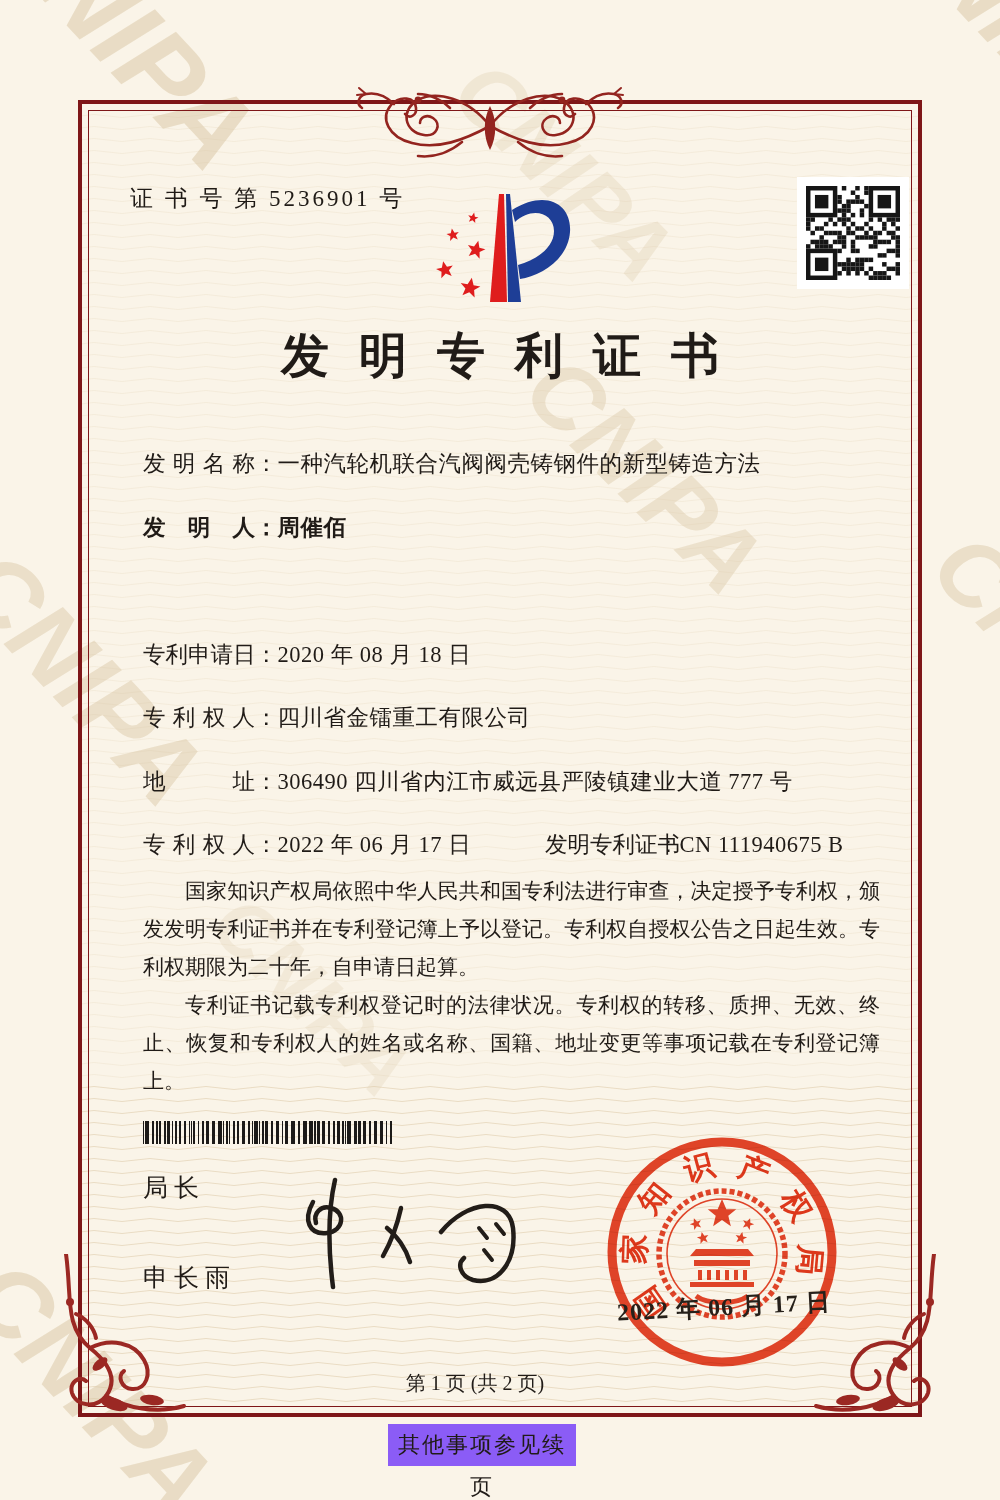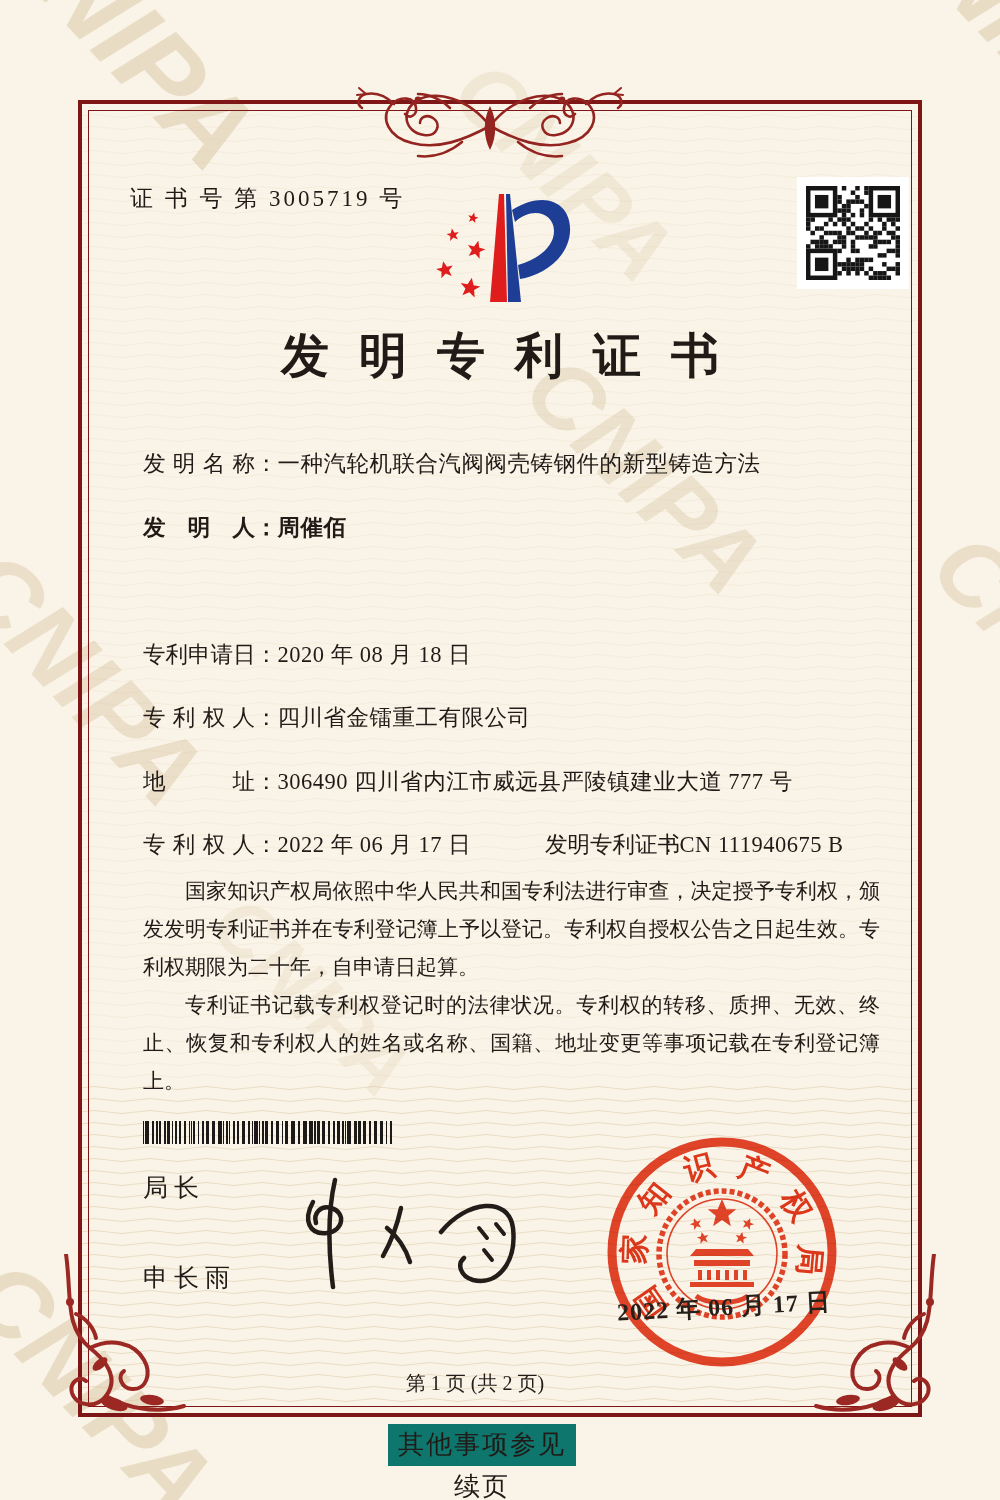--- a/index.html
+++ b/index.html
@@ -34,22 +34,22 @@
   .director-title{left:143px;top:1152px;font-size:25px;letter-spacing:6px;margin-top:19px;}
   .director-name{left:143px;top:1261px;font-size:25px;letter-spacing:6px;}
   .signature{left:283px;top:1172px;}
   .seal-box{position:absolute;left:602px;top:1132px;width:240px;height:240px;z-index:5;
             mix-blend-mode:multiply;}
   .seal-char{position:absolute;font-size:30px;font-weight:bold;color:var(--seal);
              transform-origin:center;}
   .seal-date{position:absolute;left:604px;top:1291px;width:240px;text-align:center;z-index:6;
              font-size:24px;color:#26201a;transform:rotate(-3deg);letter-spacing:1px;font-weight:bold;}
   .page-info{left:375px;top:1370px;width:200px;text-align:center;font-size:20px;}
-  .footer-note{position:absolute;left:388px;top:1424px;width:188px;height:42px;background:#0f766e;
-             z-index:6;font-size:26px;line-height:42px;text-align:center;letter-spacing:2px;}
+  .footer-note{position:absolute;left:388px;top:1424px;width:188px;height:42px;background:#8b5cf6;
+             z-index:6;font-size:22px;line-height:42px;text-align:center;letter-spacing:2px;}
   .qr-pad{position:absolute;left:797px;top:177px;width:112px;height:112px;background:#fff;z-index:4;}
   .qr-pad svg{position:absolute;left:9px;top:9px;}
 </style>
 </head>
 <body>
 
 <div class="page">
 
   <svg id="waves" class="layer" width="1000" height="1500">
       <path d="M80 116 q14 -3 28 0 q14 3 28 0 q14 -3 28 0 q14 3 28 0 q14 -3 28 0 q14 3 28 0 q14 -3 28 0 q14 3 28 0 q14 -3 28 0 q14 3 28 0 q14 -3 28 0 q14 3 28 0 q14 -3 28 0 q14 3 28 0 q14 -3 28 0 q14 3 28 0 q14 -3 28 0 q14 3 28 0 q14 -3 28 0 q14 3 28 0 q14 -3 28 0 q14 3 28 0 q14 -3 28 0 q14 3 28 0 q14 -3 28 0 q14 3 28 0 q14 -3 28 0 q14 3 28 0 q14 -3 28 0 q14 3 28 0" fill="none" stroke="#dcc8a6" stroke-opacity="0.2" stroke-width="1"></path>
@@ -207,21 +207,21 @@
       <path d="M34,94 C54,84 78,88 88,106 C96,120 90,136 76,135 C65,134 61,122 68,117"></path>
       <path d="M50,142 C70,154 100,160 128,152"></path>
       <path d="M20,60 C30,64 38,74 40,84"></path>
       <ellipse cx="58" cy="150" rx="14" ry="6" fill="#9b2823" stroke="none" transform="rotate(18 58 150)"></ellipse>
       <ellipse cx="96" cy="146" rx="12" ry="5" fill="#9b2823" stroke="none" transform="rotate(8 96 146)"></ellipse>
       <ellipse cx="44" cy="110" rx="9" ry="4.5" fill="#9b2823" stroke="none" transform="rotate(-40 44 110)"></ellipse>
       <circle cx="14" cy="48" r="4" fill="#9b2823" stroke="none"></circle>
     </g>
   </svg>
 
-  <div class="content cert-no">证 书 号 第 3005719 号</div>
+  <div class="content cert-no">证 书 号 第 5236901 号</div>
 
   <svg class="content" style="left:420px;top:180px;" width="160" height="130" viewBox="0 0 160 130">
     <defs>
       <path id="st" d="M0,-10 L2.9,-3.1 L9.5,-3.1 L4.2,1.2 L5.9,8.1 L0,4 L-5.9,8.1 L-4.2,1.2 L-9.5,-3.1 L-2.9,-3.1 Z"></path>
     </defs>
     <g fill="var(--logo-red)">
       <use href="#st" transform="translate(53,38) scale(.55) rotate(12)"></use>
       <use href="#st" transform="translate(33,55) scale(.66) rotate(-10)"></use>
       <use href="#st" transform="translate(56,70) scale(.95) rotate(14)"></use>
       <use href="#st" transform="translate(25,90) scale(.9) rotate(-12)"></use>

